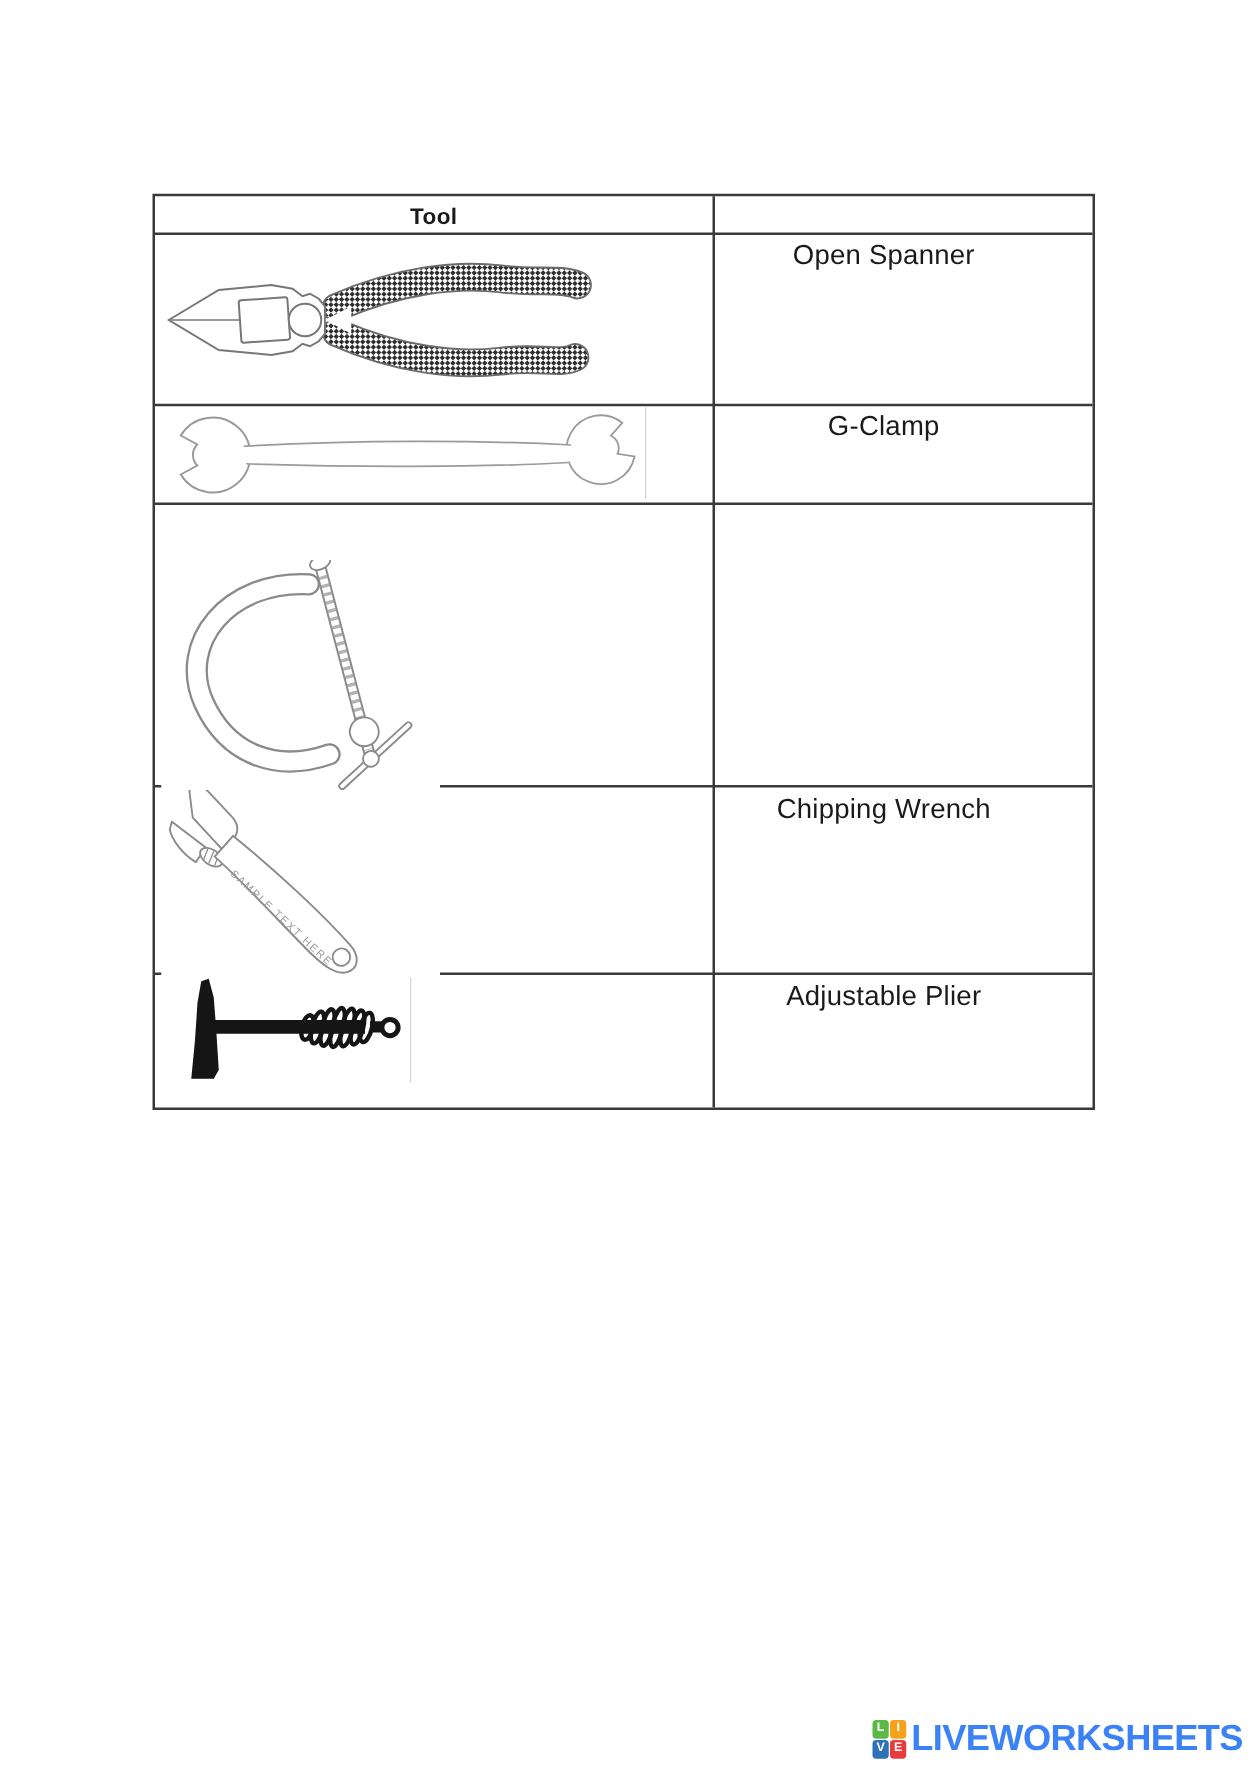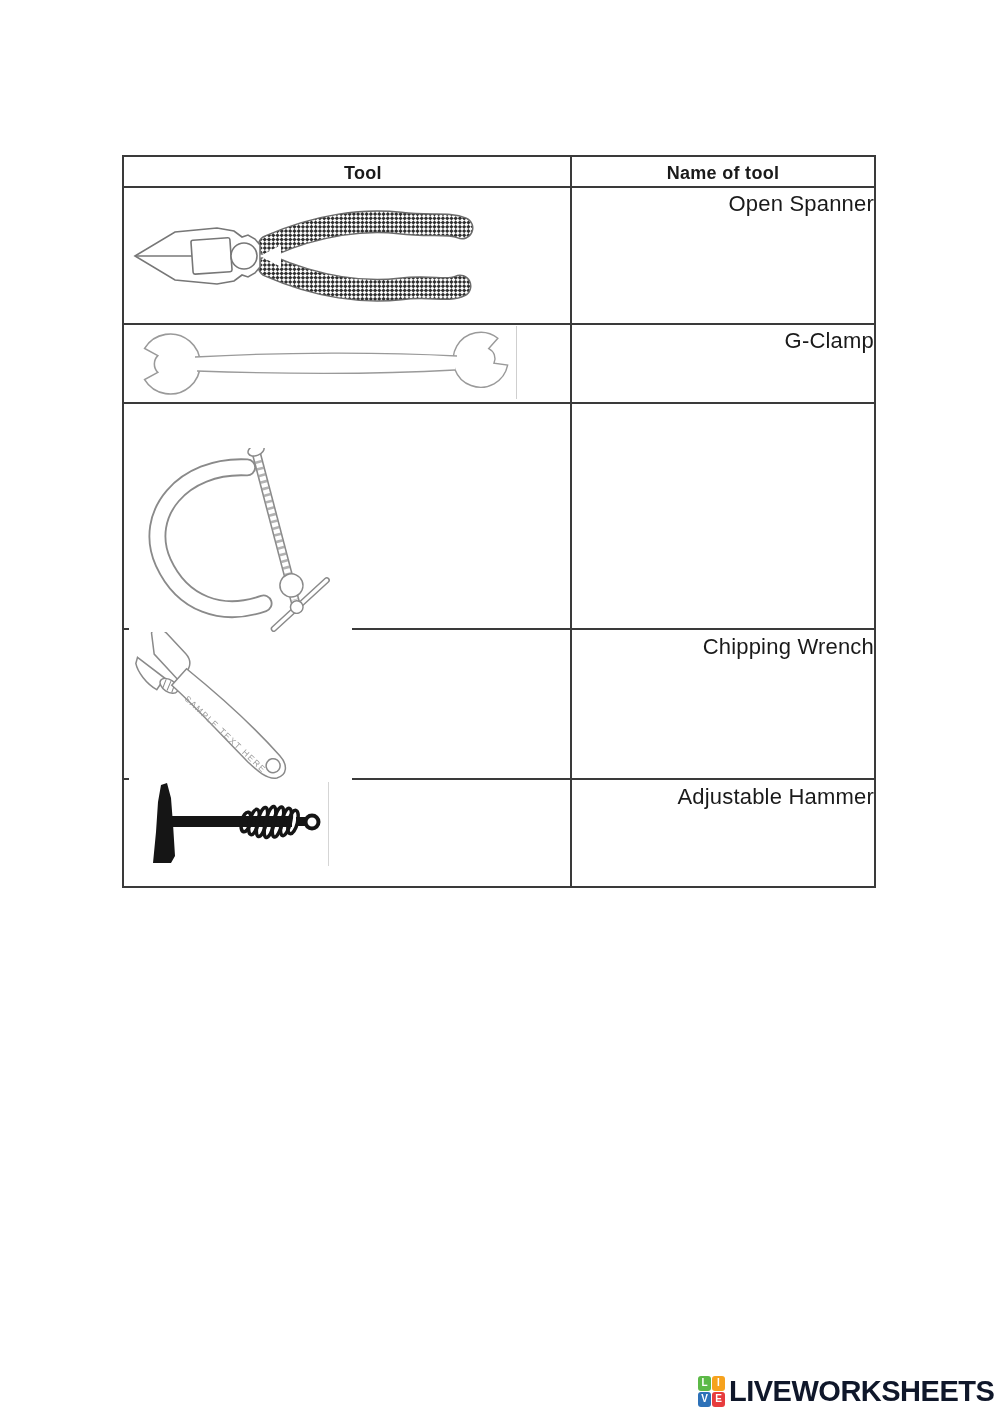--- a/index.html
+++ b/index.html
@@ -10,24 +10,24 @@
   .table{
     position:absolute;left:122px;top:155px;width:750px;height:729px;
     border:2px solid #3a3a3a;background:#fff;
   }
   .vline{position:absolute;top:0;width:2px;height:729px;background:#3a3a3a;}
   .hline{position:absolute;left:0;width:750px;height:2px;background:#3a3a3a;}
   .hdr{
     position:absolute;top:4px;height:24px;line-height:24px;text-align:center;
     font-weight:bold;font-size:18px;letter-spacing:.3px;
   }
-  .hdr-tool{left:0;width:446px;padding-left:16px;}
+  .hdr-tool{left:0;width:446px;}
   .hdr-name{left:448px;width:302px;}
   .name-label{
-    position:absolute;left:448px;width:302px;text-align:right;
+    position:absolute;left:432px;width:302px;text-align:center;
     font-size:22px;letter-spacing:.2px;
   }
   .imgbox{position:absolute;background:#ffffff;}
   .imgbox svg{display:block;width:100%;height:100%;}
   .box-pliers {left:5px;top:38px;width:352px;height:122px;}
   .box-spanner{left:9px;top:169px;width:383px;height:73px;border-right:1px solid #cfcfcf;}
   .box-gclamp {left:5px;top:291px;width:223px;height:184px;}
   .box-wrench {left:5px;top:475px;width:223px;height:149px;}
   .box-hammer {left:6px;top:625px;width:198px;height:84px;border-right:1px solid #d5d5d5;}
   .logo{
@@ -47,26 +47,25 @@
 <div class="table">
 
   <div class="vline" style="left:446px"></div>
   <div class="hline" style="top:29px"></div>
   <div class="hline" style="top:166px"></div>
   <div class="hline" style="top:245px"></div>
   <div class="hline" style="top:471px"></div>
   <div class="hline" style="top:621px"></div>
 
   <div class="hdr hdr-tool">Tool</div>
-  <div class="hdr hdr-name">Name of tool</div>
 
   <div class="name-label" style="top:34px">Open Spanner</div>
   <div class="name-label" style="top:171px">G-Clamp</div>
   <div class="name-label" style="top:477px">Chipping Wrench</div>
-  <div class="name-label" style="top:627px">Adjustable Hammer</div>
+  <div class="name-label" style="top:627px">Adjustable Plier</div>
 
   <div class="imgbox box-pliers">
     <svg viewBox="0 0 352 122" xmlns="http://www.w3.org/2000/svg">
       <defs>
         <pattern id="chk" width="6" height="6" patternUnits="userSpaceOnUse" patternTransform="rotate(45)">
           <rect width="6" height="6" fill="#fdfdfd"></rect>
           <rect width="3" height="3" fill="#2e2e2e"></rect>
           <rect x="3" y="3" width="3" height="3" fill="#2e2e2e"></rect>
         </pattern>
       </defs>
@@ -145,14 +144,14 @@
   </div>
 </div>
 
 <div class="logo">
   <div class="tiles">
     <span class="tile" style="background-color: rgb(92, 185, 71);">L</span>
     <span class="tile" style="background-color: rgb(246, 162, 29);">I</span>
     <span class="tile" style="background-color: rgb(45, 113, 184);">V</span>
     <span class="tile" style="background-color: rgb(231, 60, 62);">E</span>
   </div>
-  <span class="brand" style="color: #0f172a;">LIVEWORKSHEETS</span>
+  <span class="brand" style="color: #3b82f6;">LIVEWORKSHEETS</span>
 </div>
 
 </body></html>

